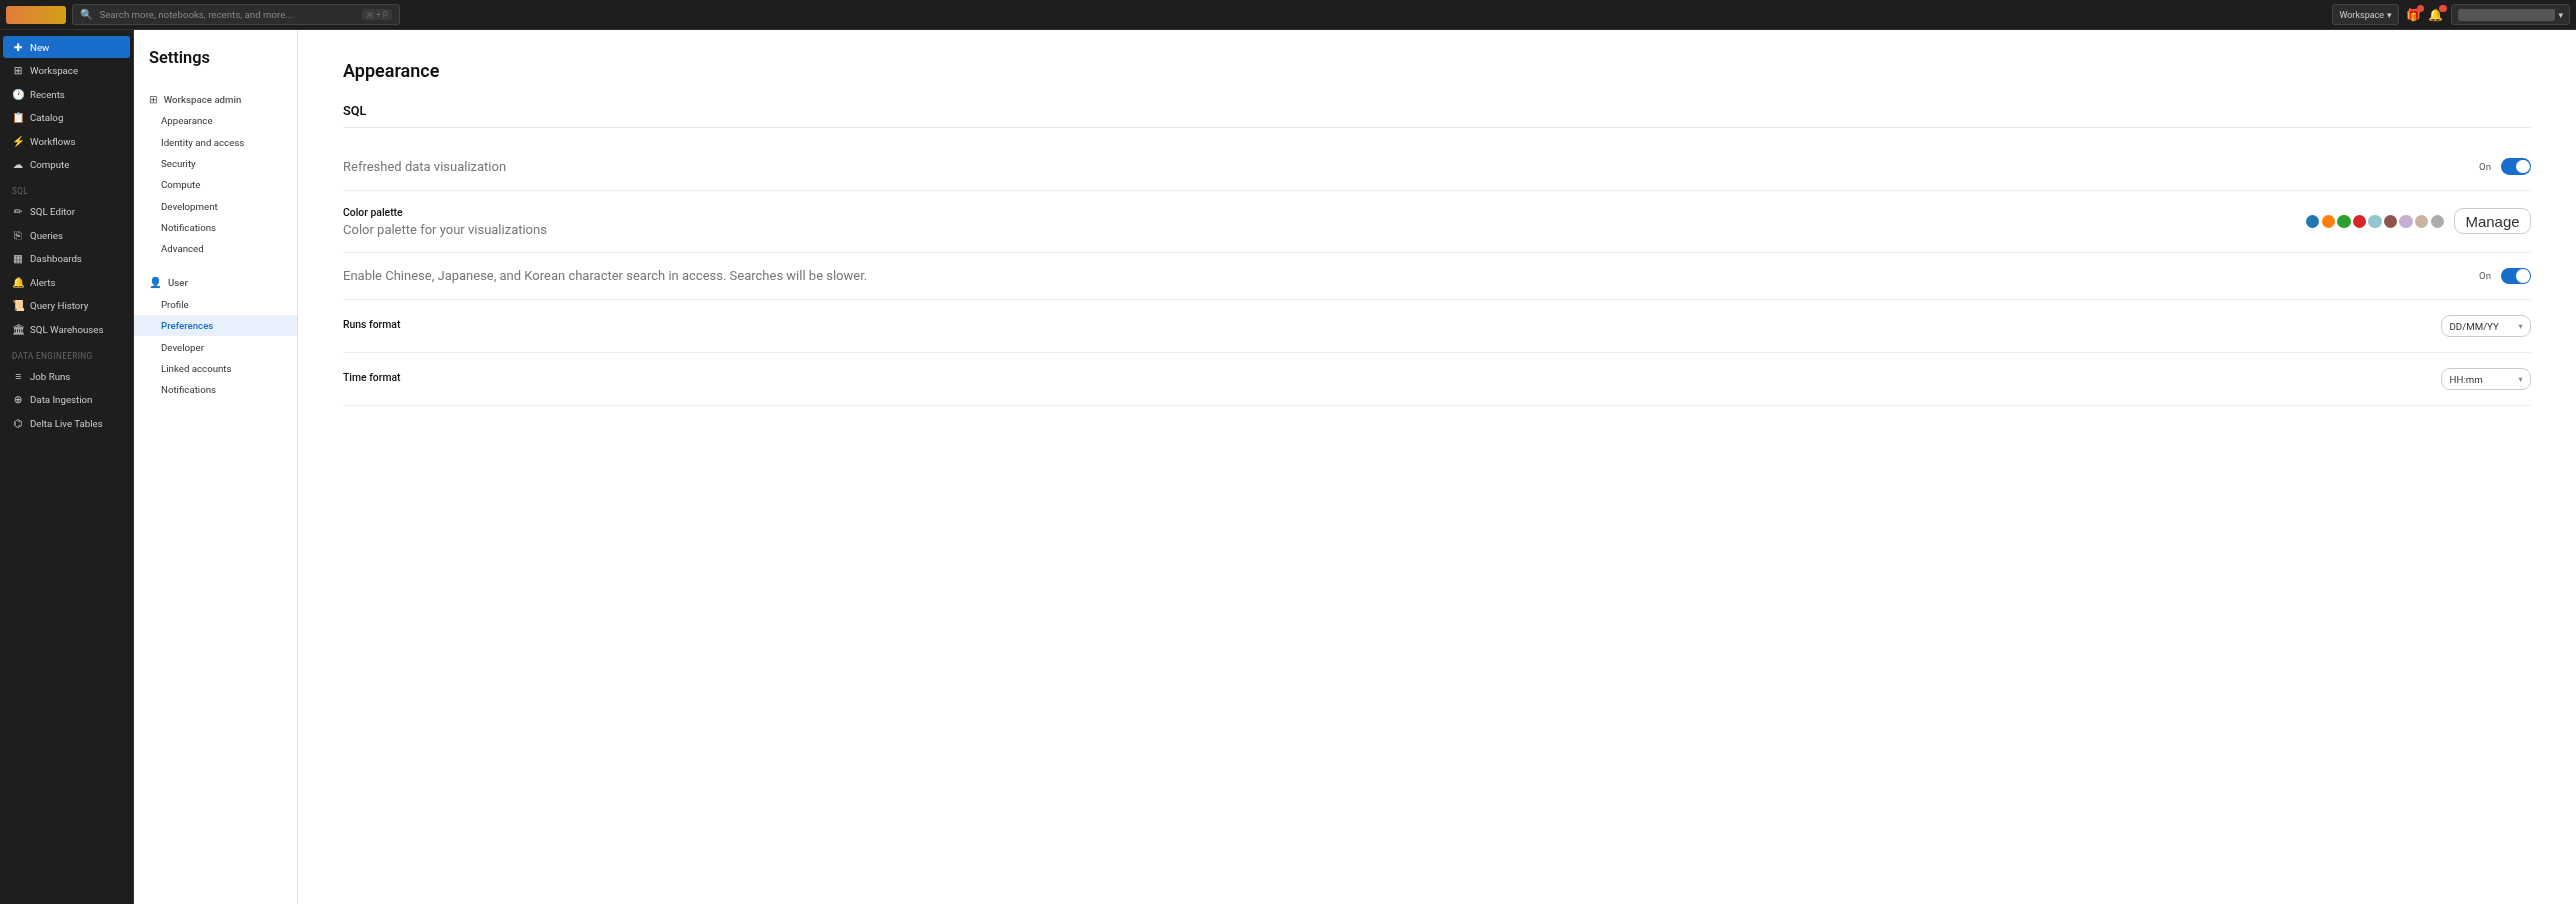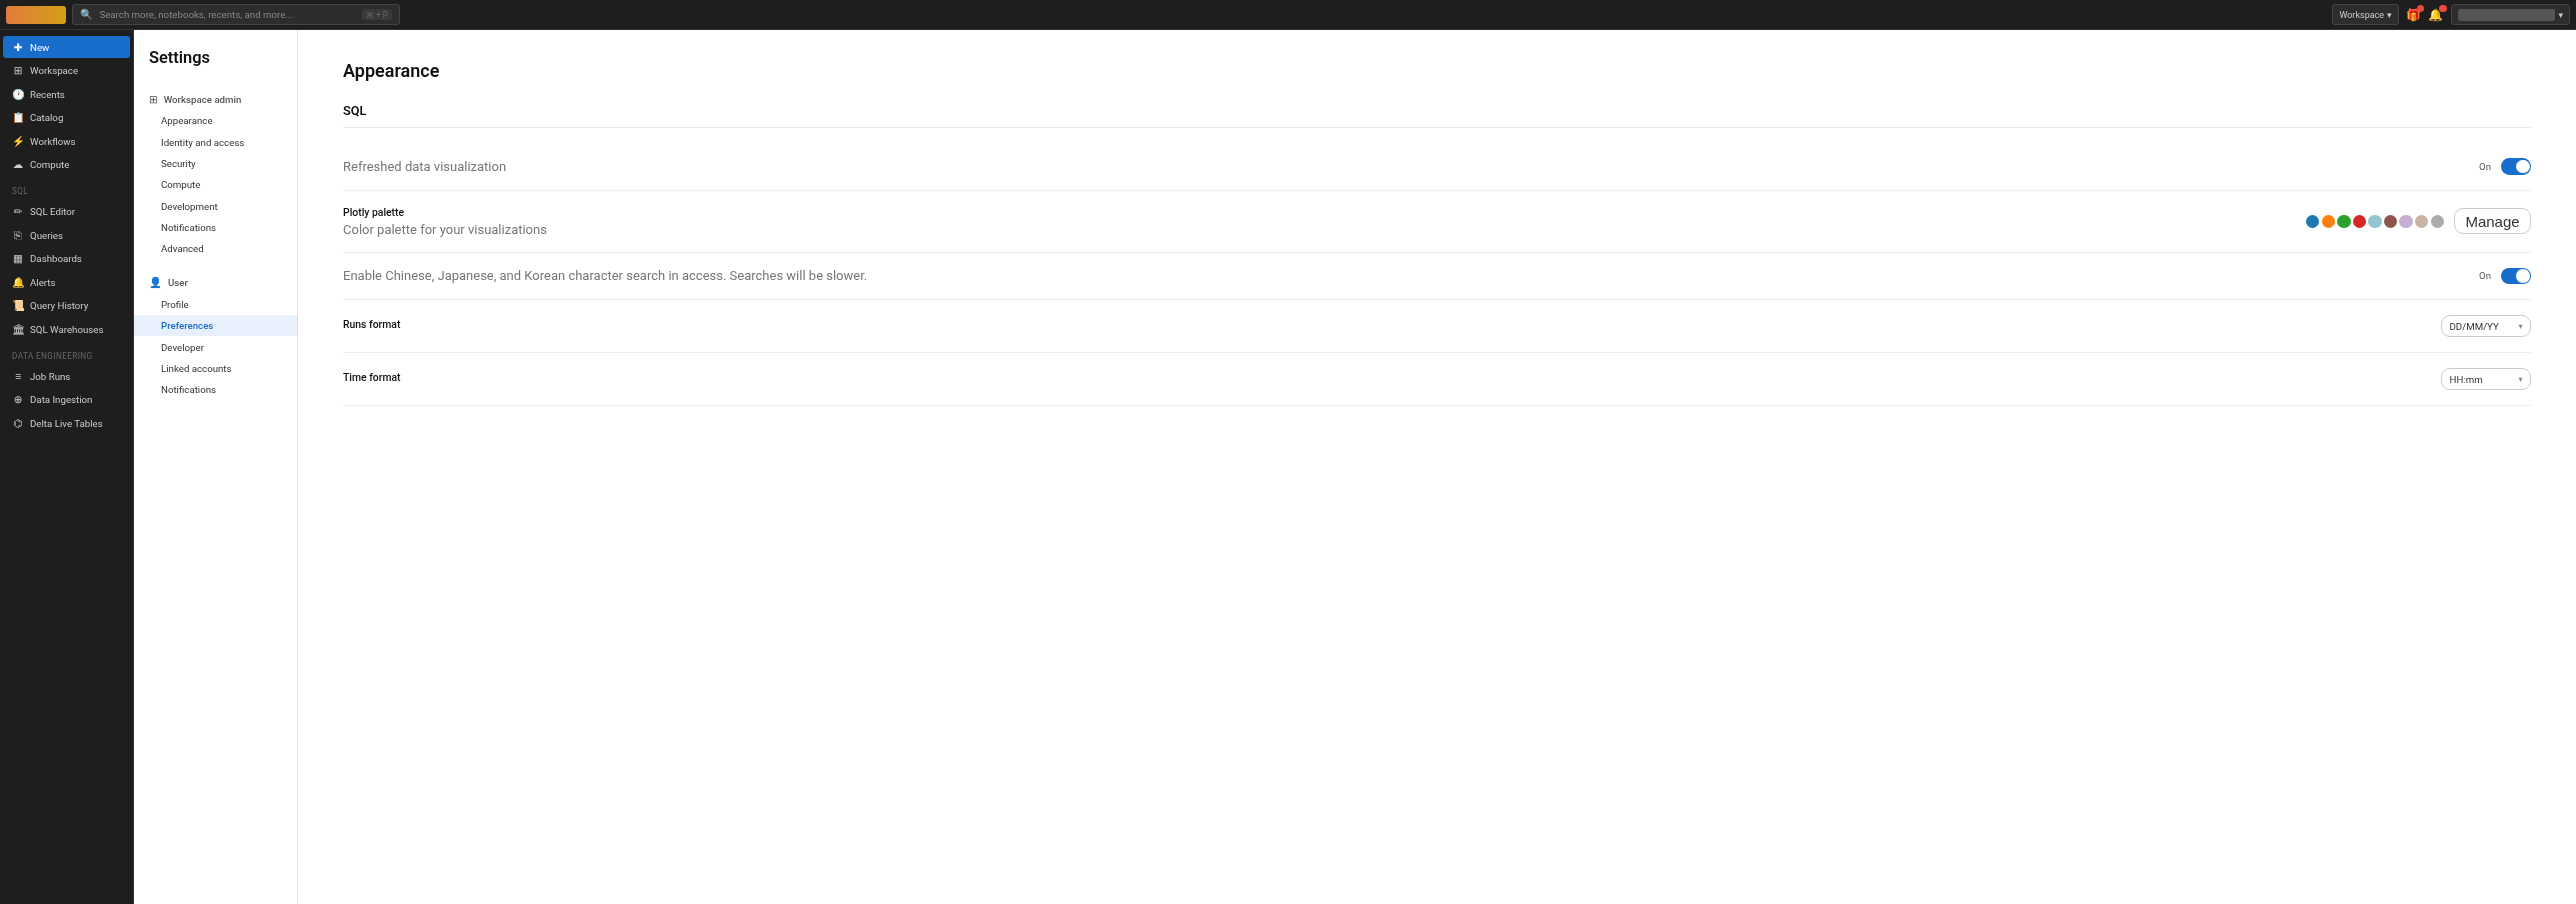--- a/index.html
+++ b/index.html
@@ -216,21 +216,21 @@
           <div class="settings-row-desc">Refreshed data visualization</div>
         </div>
         <div class="settings-row-control">
           <span class="toggle-label">On</span>
           <div class="toggle"></div>
         </div>
       </div>
 
       <div class="settings-row">
         <div class="settings-row-info">
-          <div class="settings-row-label">Plotly palette</div>
+          <div class="settings-row-label">Color palette</div>
           <div class="settings-row-desc">Color palette for your visualizations</div>
         </div>
         <div class="settings-row-control">
           <div class="color-swatches">
             <div class="swatch" style="background:#1f77b4;"></div>
             <div class="swatch" style="background:#ff7f0e;"></div>
             <div class="swatch" style="background:#2ca02c;"></div>
             <div class="swatch" style="background:#d62728;"></div>
             <div class="swatch" style="background:#93c6d0;"></div>
             <div class="swatch" style="background:#8c564b;"></div>

